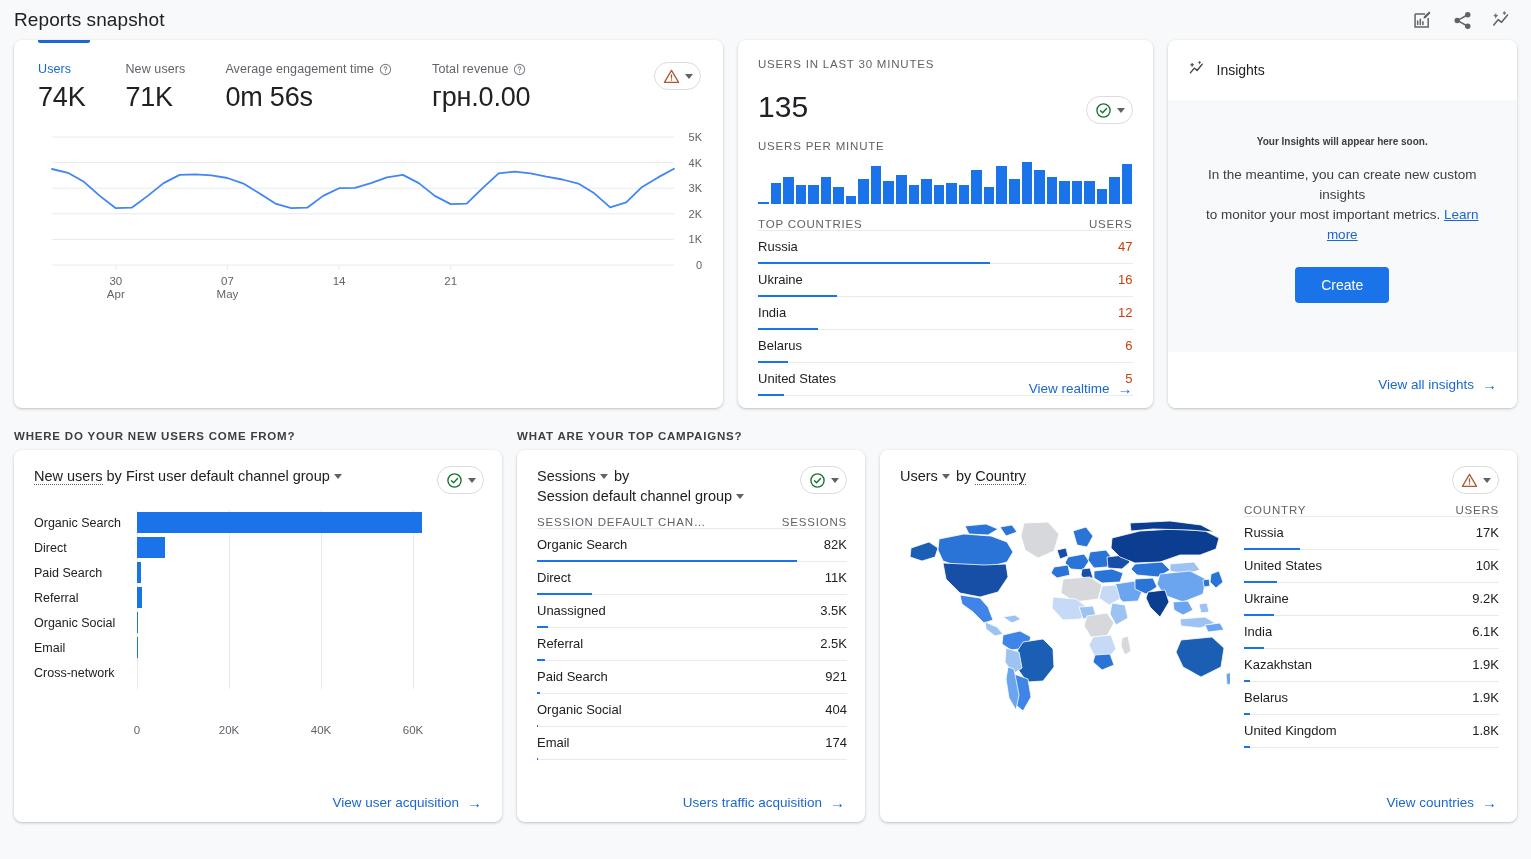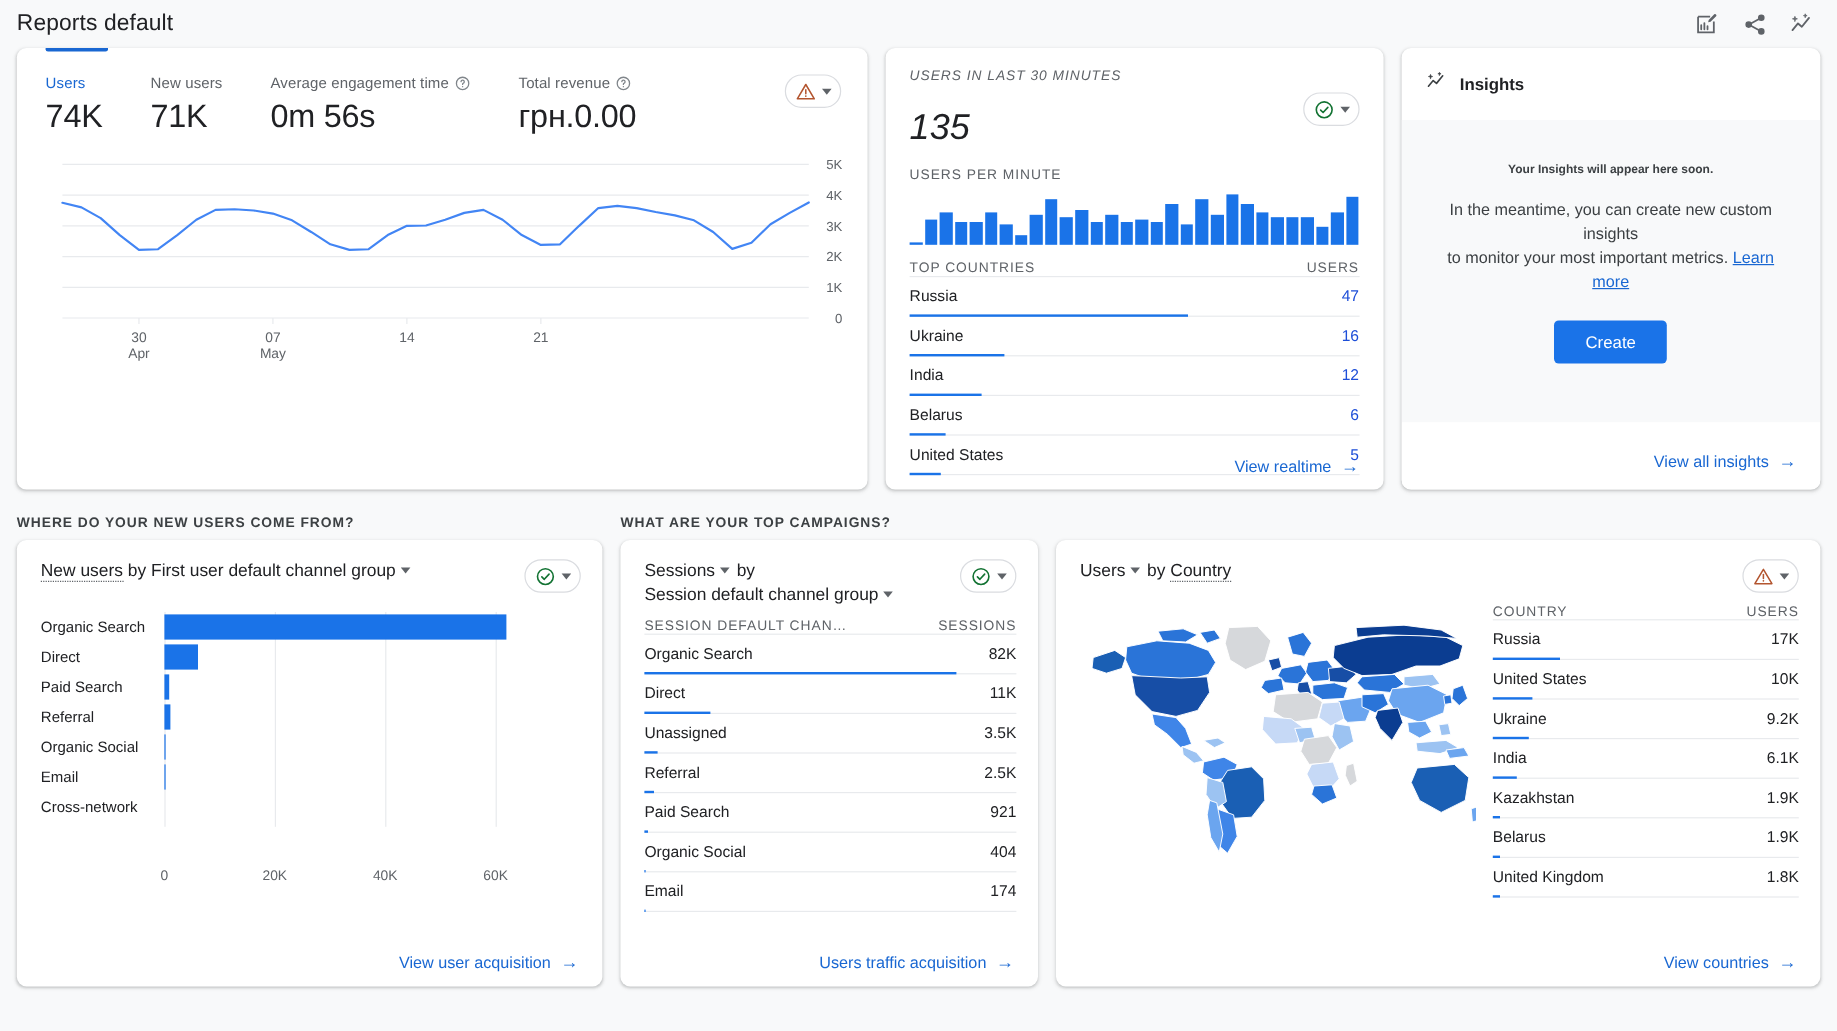--- a/index.html
+++ b/index.html
@@ -61,42 +61,42 @@
   }
   .pill svg { display:block; }
   .caret { width:0;height:0;border-left:4px solid transparent;border-right:4px solid transparent;border-top:5px solid #5f6368; margin-left:2px;}
 
   
   .linechart-wrap { position: relative; margin: 12px 0 0 0; height: 220px; }
   .linechart-wrap svg { display:block; }
 
   
   .card-realtime { width: 415px; height: 368px; padding: 18px 20px 0 20px; }
-  .rt-head { display:flex; align-items:center;font-style:italic; }
+  .rt-head { display:flex; align-items:flex-end; }
   .caps-label { font-size:11.5px; letter-spacing:.8px; color:#5f6368; font-weight:500; text-transform:uppercase;}
   .rt-big { font-size: 30px; font-weight:400; margin-top:20px; color:#202124;}
   .rt-sub { margin-top:16px; }
   .spark { margin-top: 8px; height: 44px; display:flex; align-items:flex-end; gap:2px;}
   .spark i { display:block; flex:1 1 auto; background:#1a73e8; }
   .rt-table-head { display:flex; justify-content:space-between; margin-top: 14px; }
   .rt-row { position: relative; padding: 8px 0 9px 0; border-bottom:1px solid #e8eaed; display:flex; justify-content:space-between; align-items:center;}
   .rt-row:first-of-type { border-top: 1px solid #e8eaed; }
   .rt-name { font-size:13px; color:#202124;}
-  .rt-val  { font-size:13px; color:#1d4ed8;text-align:center;}
+  .rt-val  { font-size:13px; color:#c2410c;text-align:center;}
   .rt-bar  { position:absolute; bottom:-1px; left:0; height:2px; background:#1a73e8; }
   .card-footer-link {
     position:absolute; right:20px; bottom:12px;
     display:flex; align-items:center; gap:8px;
     font-size:13.5px; color:#1967d2; cursor:pointer;justify-content:flex-end;
   }
   .card-footer-link .arr { font-size:15px; line-height:1; }
 
   
   .card-insights { width: 350px; height: 368px; display:flex; flex-direction:column;}
-  .ins-head { height:60px; display:flex; align-items:center; gap:10px; padding: 0 20px; font-weight: bold; }
+  .ins-head { height:60px; display:flex; align-items:center; gap:10px; padding: 0 20px; }
   .ins-head-label { font-size:14px; color:#202124;}
   .ins-body {
     flex:1; background:#f8f9fa;
     display:flex; flex-direction:column; align-items:center;
     padding: 36px 26px 0 26px;
     text-align:center;
   }
   .ins-title { font-size:10px; font-weight:700; color:#3c4043; }
   .ins-text  { font-size:13.5px; color:#3c4043; line-height:20px; margin-top: 18px; }
   .ins-link  { color:#1967d2; text-decoration:underline; cursor:pointer;}
@@ -146,21 +146,21 @@
   .map-box { width: 330px; height: 220px; position:relative; }
   .map-box svg { display:block; width:100%; height:100%; }
   .geo-table { flex:1; padding-left: 14px; }
 
   .warn-pill svg { color:#b3552f; }
 </style>
 </head>
 <body>
 
 <div class="page-header">
-  <div class="page-title">Reports default</div>
+  <div class="page-title">Reports snapshot</div>
   <div class="header-actions">
     <div class="hdr-icon" title="Customize report">
       <svg width="21" height="21" viewBox="0 0 24 24" fill="none" stroke="currentColor" stroke-width="1.7">
         <path d="M3.5 4.5h11.5M3.5 4.5v15h15V9"></path>
         <path d="M6.5 16.5v-4M9.5 16.5v-6M12.5 16.5v-3" stroke-linecap="round"></path>
         <path d="M21.2 3.1l-.9-.9a1 1 0 0 0-1.4 0l-5.3 5.3-.5 2.3 2.3-.5 5.3-5.3a1 1 0 0 0 0-1.4z" fill="currentColor" stroke="none"></path>
       </svg>
     </div>
     <div class="hdr-icon" title="Share this report">
       <svg width="21" height="21" viewBox="0 0 24 24" fill="none" stroke="currentColor" stroke-width="1.7">

